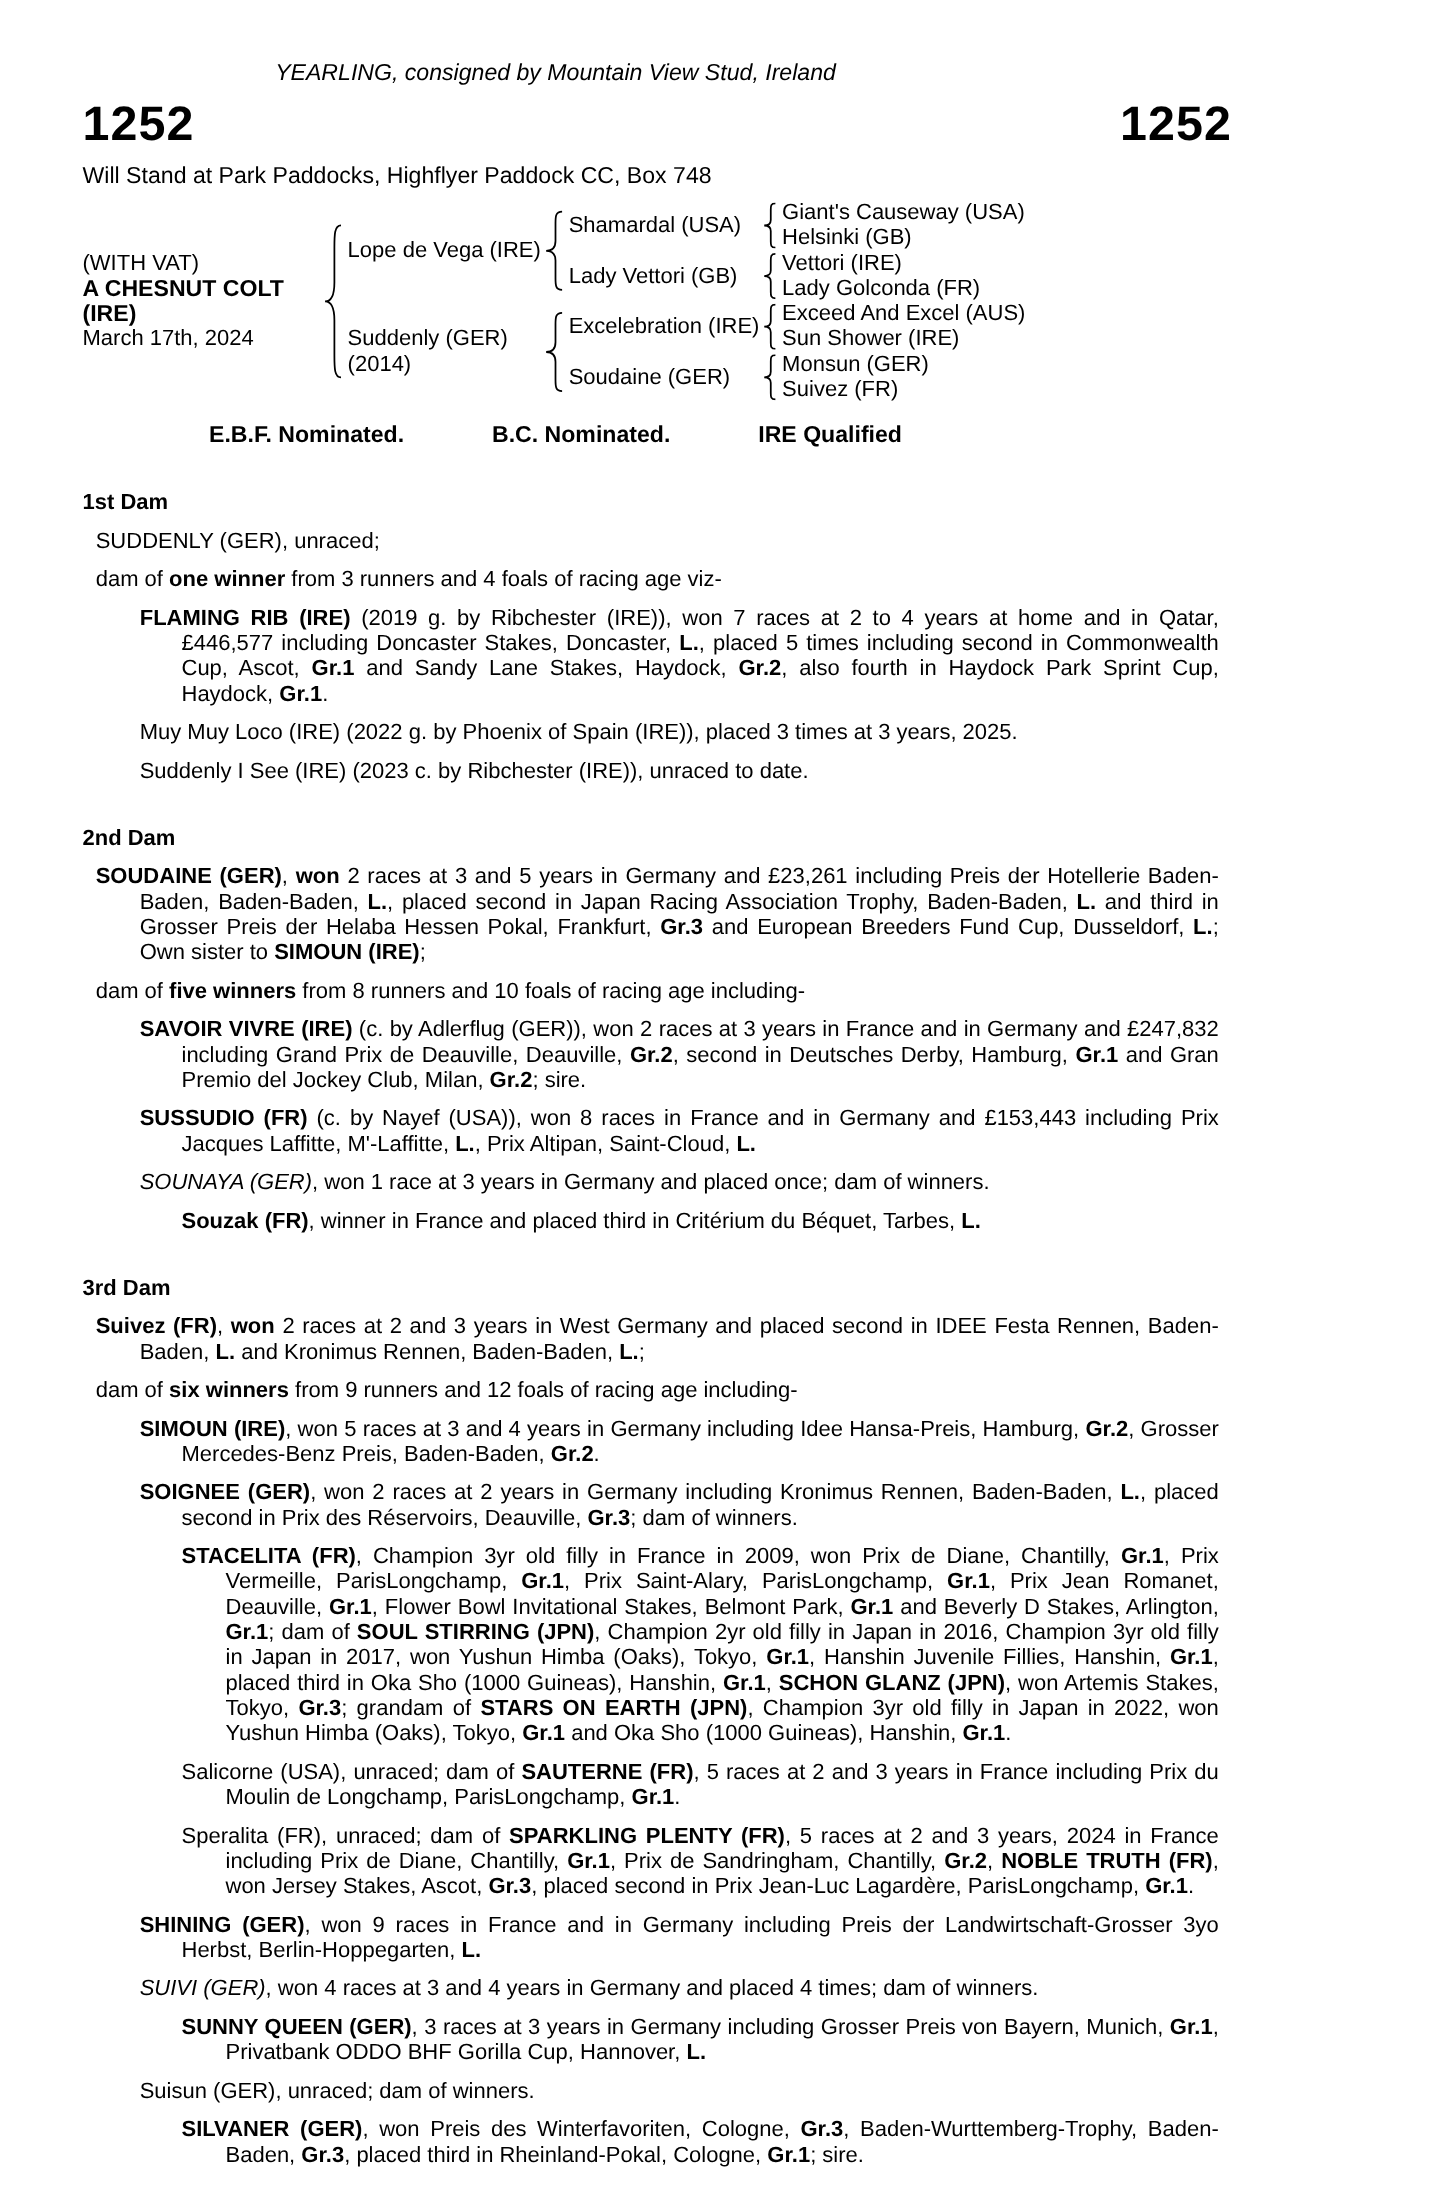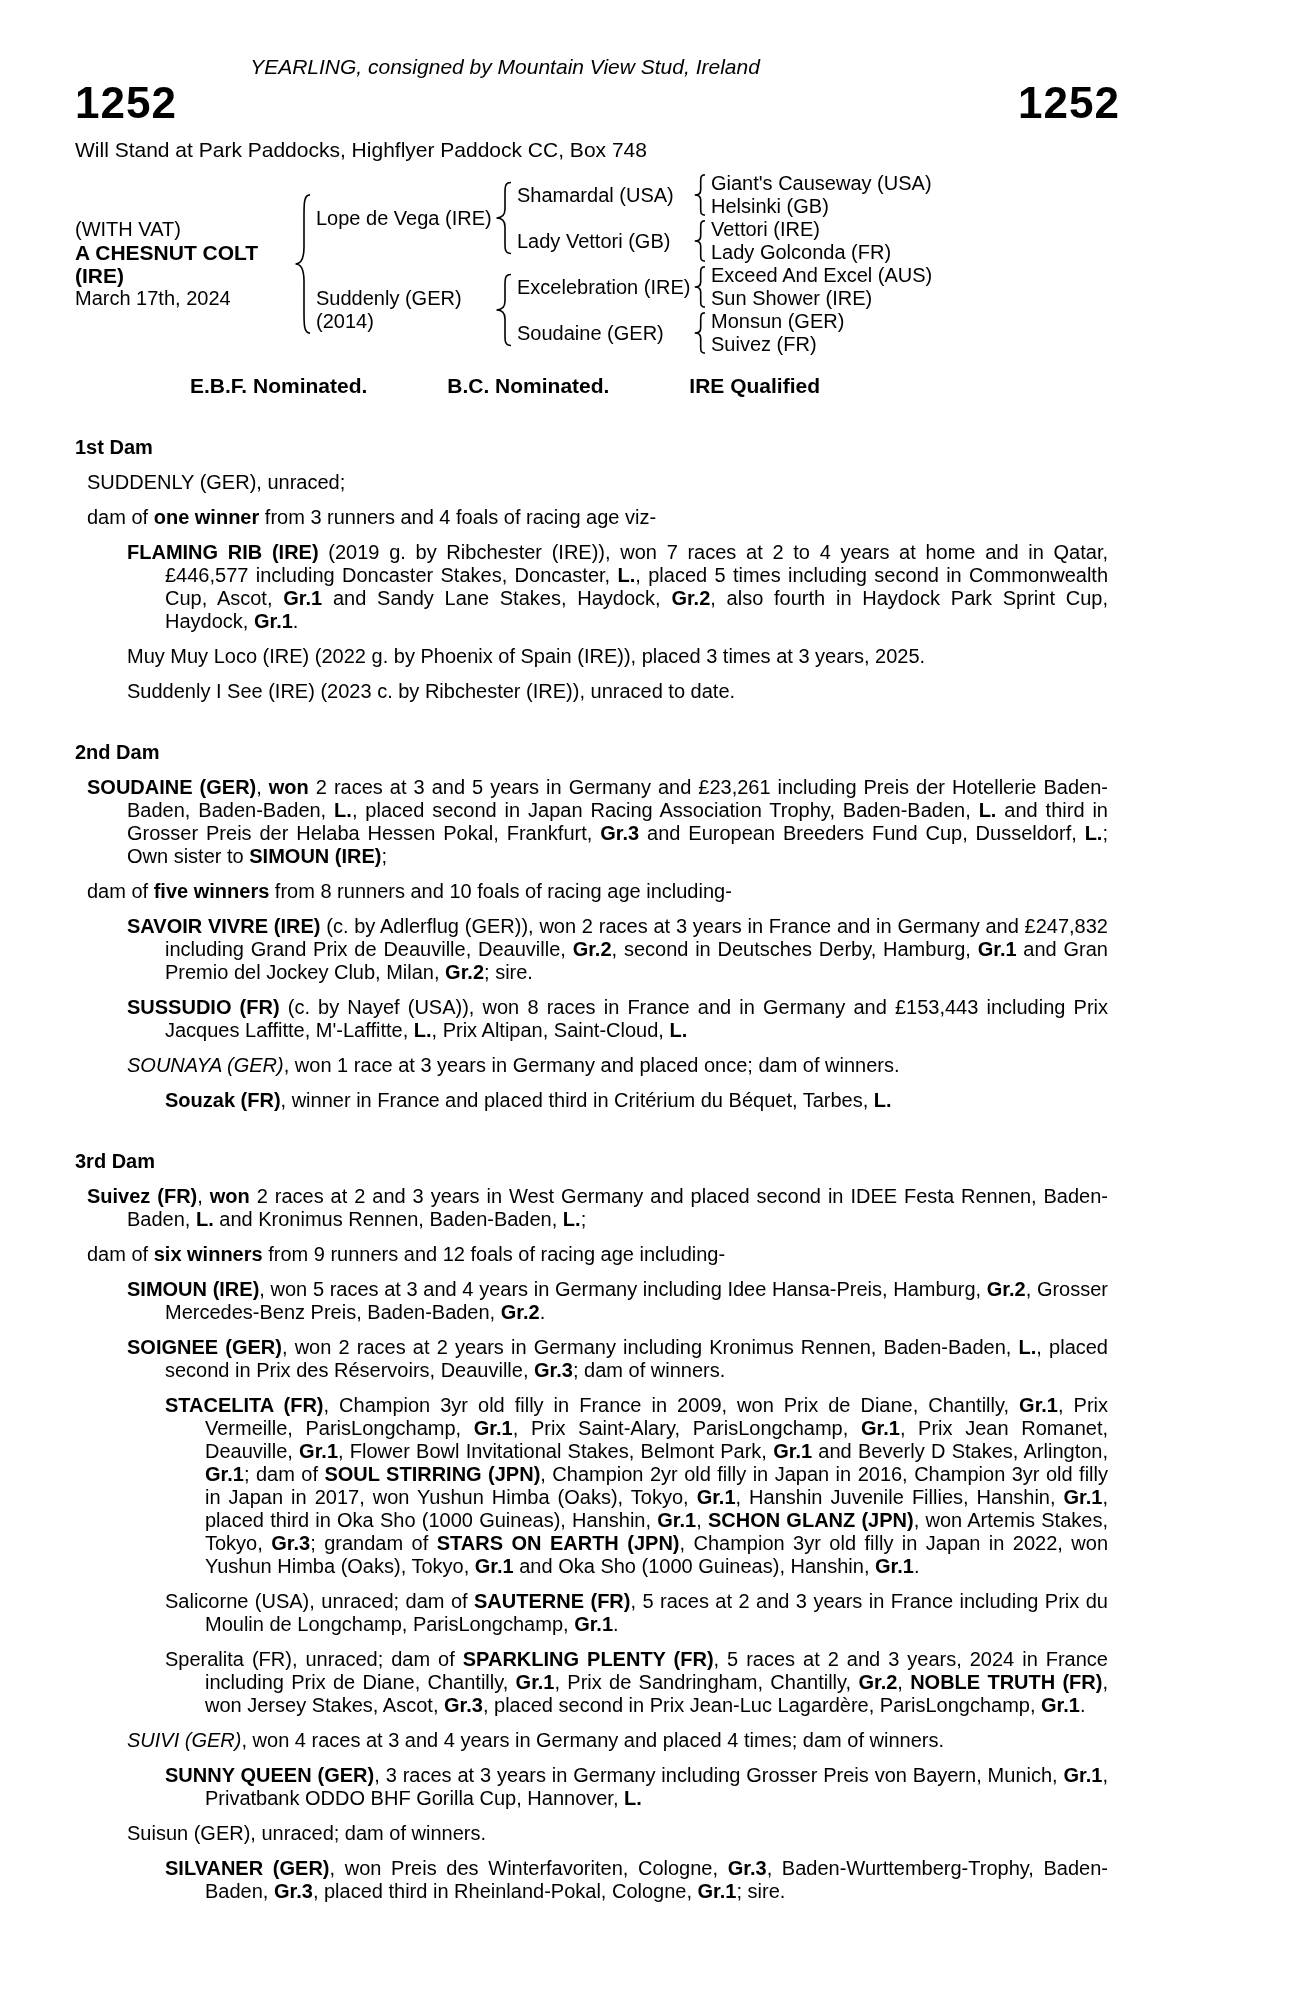--- a/index.html
+++ b/index.html
@@ -1,19 +1,19 @@
 <!DOCTYPE html>
 <html><head>
 <meta charset="utf-8">
 <style>
   html,body{margin:0;padding:0;background:#ffffff;}
   body{width:1315px;min-height:2000px;font-family:"Liberation Sans",sans-serif;color:#000;}
   .page{padding:54px 75px 40px 75px;box-sizing:border-box;width:1195px;}
   .consignor{width:860px;text-align:center;font-style:italic;font-size:21px;line-height:25px;}
-  .lot-row{display:flex;justify-content:space-between;align-items:flex-start;font-weight:bold;font-size:44px;line-height:44px;margin-top:2px;letter-spacing:1px;}
+  .lot-row{display:flex;justify-content:space-between;align-items:flex-start;font-weight:bold;font-size:44px;line-height:44px;margin-top:12px;letter-spacing:1px;}
   .stand{font-weight:normal;font-size:21px;line-height:25px;margin-top:12px;}
   
   .pedigree{display:grid;grid-template-columns:215px 26px 175px 26px 172px 22px 1fr;grid-template-rows:repeat(8,23px);margin-top:10px;}
   .cell{display:flex;flex-direction:column;justify-content:center;align-items:flex-start;font-size:20px;line-height:23px;white-space:nowrap;}
   .coltname{font-weight:bold;font-size:21px;}
   .bw{display:flex;}
   .bw svg{width:100%;height:100%;}
   .bw.big{padding:20px 3px;}
   .bw.mid{padding:9px 3px;}
   .bw.small{padding:2px 4px;}
@@ -164,19 +164,20 @@
       <p class="para ind1"><span class="i">SOUNAYA (GER)</span><span>, won 1 race at 3 years in Germany and placed once; dam of winners.</span></p>
       <p class="para ind2"><span class="b">Souzak (FR)</span><span>, winner in France and placed third in Critérium du Béquet, Tarbes, </span><span class="b">L.</span></p>
       <div class="sec-heading">3rd Dam</div>
       <p class="para ind0"><span class="b">Suivez (FR)</span><span>, </span><span class="b">won</span><span> 2 races at 2 and 3 years in West Germany and placed second in IDEE Festa Rennen, Baden-Baden, </span><span class="b">L.</span><span> and Kronimus Rennen, Baden-Baden, </span><span class="b">L.</span><span>;</span></p>
       <p class="para ind0"><span>dam of </span><span class="b">six winners</span><span> from 9 runners and 12 foals of racing age including-</span></p>
       <p class="para ind1"><span class="b">SIMOUN (IRE)</span><span>, won 5 races at 3 and 4 years in Germany including Idee Hansa-Preis, Hamburg, </span><span class="b">Gr.2</span><span>, Grosser Mercedes-Benz Preis, Baden-Baden, </span><span class="b">Gr.2</span><span>.</span></p>
       <p class="para ind1"><span class="b">SOIGNEE (GER)</span><span>, won 2 races at 2 years in Germany including Kronimus Rennen, Baden-Baden, </span><span class="b">L.</span><span>, placed second in Prix des Réservoirs, Deauville, </span><span class="b">Gr.3</span><span>; dam of winners.</span></p>
       <p class="para ind2"><span class="b">STACELITA (FR)</span><span>, Champion 3yr old filly in France in 2009, won Prix de Diane, Chantilly, </span><span class="b">Gr.1</span><span>, Prix Vermeille, ParisLongchamp, </span><span class="b">Gr.1</span><span>, Prix Saint-Alary, ParisLongchamp, </span><span class="b">Gr.1</span><span>, Prix Jean Romanet, Deauville, </span><span class="b">Gr.1</span><span>, Flower Bowl Invitational Stakes, Belmont Park, </span><span class="b">Gr.1</span><span> and Beverly D Stakes, Arlington, </span><span class="b">Gr.1</span><span>; dam of </span><span class="b">SOUL STIRRING (JPN)</span><span>, Champion 2yr old filly in Japan in 2016, Champion 3yr old filly in Japan in 2017, won Yushun Himba (Oaks), Tokyo, </span><span class="b">Gr.1</span><span>, Hanshin Juvenile Fillies, Hanshin, </span><span class="b">Gr.1</span><span>, placed third in Oka Sho (1000 Guineas), Hanshin, </span><span class="b">Gr.1</span><span>, </span><span class="b">SCHON GLANZ (JPN)</span><span>, won Artemis Stakes, Tokyo, </span><span class="b">Gr.3</span><span>; grandam of </span><span class="b">STARS ON EARTH (JPN)</span><span>, Champion 3yr old filly in Japan in 2022, won Yushun Himba (Oaks), Tokyo, </span><span class="b">Gr.1</span><span> and Oka Sho (1000 Guineas), Hanshin, </span><span class="b">Gr.1</span><span>.</span></p>
       <p class="para ind2"><span>Salicorne (USA), unraced; dam of </span><span class="b">SAUTERNE (FR)</span><span>, 5 races at 2 and 3 years in France including Prix du Moulin de Longchamp, ParisLongchamp, </span><span class="b">Gr.1</span><span>.</span></p>
       <p class="para ind2"><span>Speralita (FR), unraced; dam of </span><span class="b">SPARKLING PLENTY (FR)</span><span>, 5 races at 2 and 3 years, 2024 in France including Prix de Diane, Chantilly, </span><span class="b">Gr.1</span><span>, Prix de Sandringham, Chantilly, </span><span class="b">Gr.2</span><span>, </span><span class="b">NOBLE TRUTH (FR)</span><span>, won Jersey Stakes, Ascot, </span><span class="b">Gr.3</span><span>, placed second in Prix Jean-Luc Lagardère, ParisLongchamp, </span><span class="b">Gr.1</span><span>.</span></p>
+      <p class="para ind1"><span class="b">SHINING (GER)</span><span>, won 9 races in France and in Germany including Preis der Landwirtschaft-Grosser 3yo Herbst, Berlin-Hoppegarten, </span><span class="b">L.</span></p>
       <p class="para ind1"><span class="i">SUIVI (GER)</span><span>, won 4 races at 3 and 4 years in Germany and placed 4 times; dam of winners.</span></p>
       <p class="para ind2"><span class="b">SUNNY QUEEN (GER)</span><span>, 3 races at 3 years in Germany including Grosser Preis von Bayern, Munich, </span><span class="b">Gr.1</span><span>, Privatbank ODDO BHF Gorilla Cup, Hannover, </span><span class="b">L.</span></p>
       <p class="para ind1"><span>Suisun (GER), unraced; dam of winners.</span></p>
       <p class="para ind2"><span class="b">SILVANER (GER)</span><span>, won Preis des Winterfavoriten, Cologne, </span><span class="b">Gr.3</span><span>, Baden-Wurttemberg-Trophy, Baden-Baden, </span><span class="b">Gr.3</span><span>, placed third in Rheinland-Pokal, Cologne, </span><span class="b">Gr.1</span><span>; sire.</span></p>
     </div>
 
 </div>
 
 </body></html>

